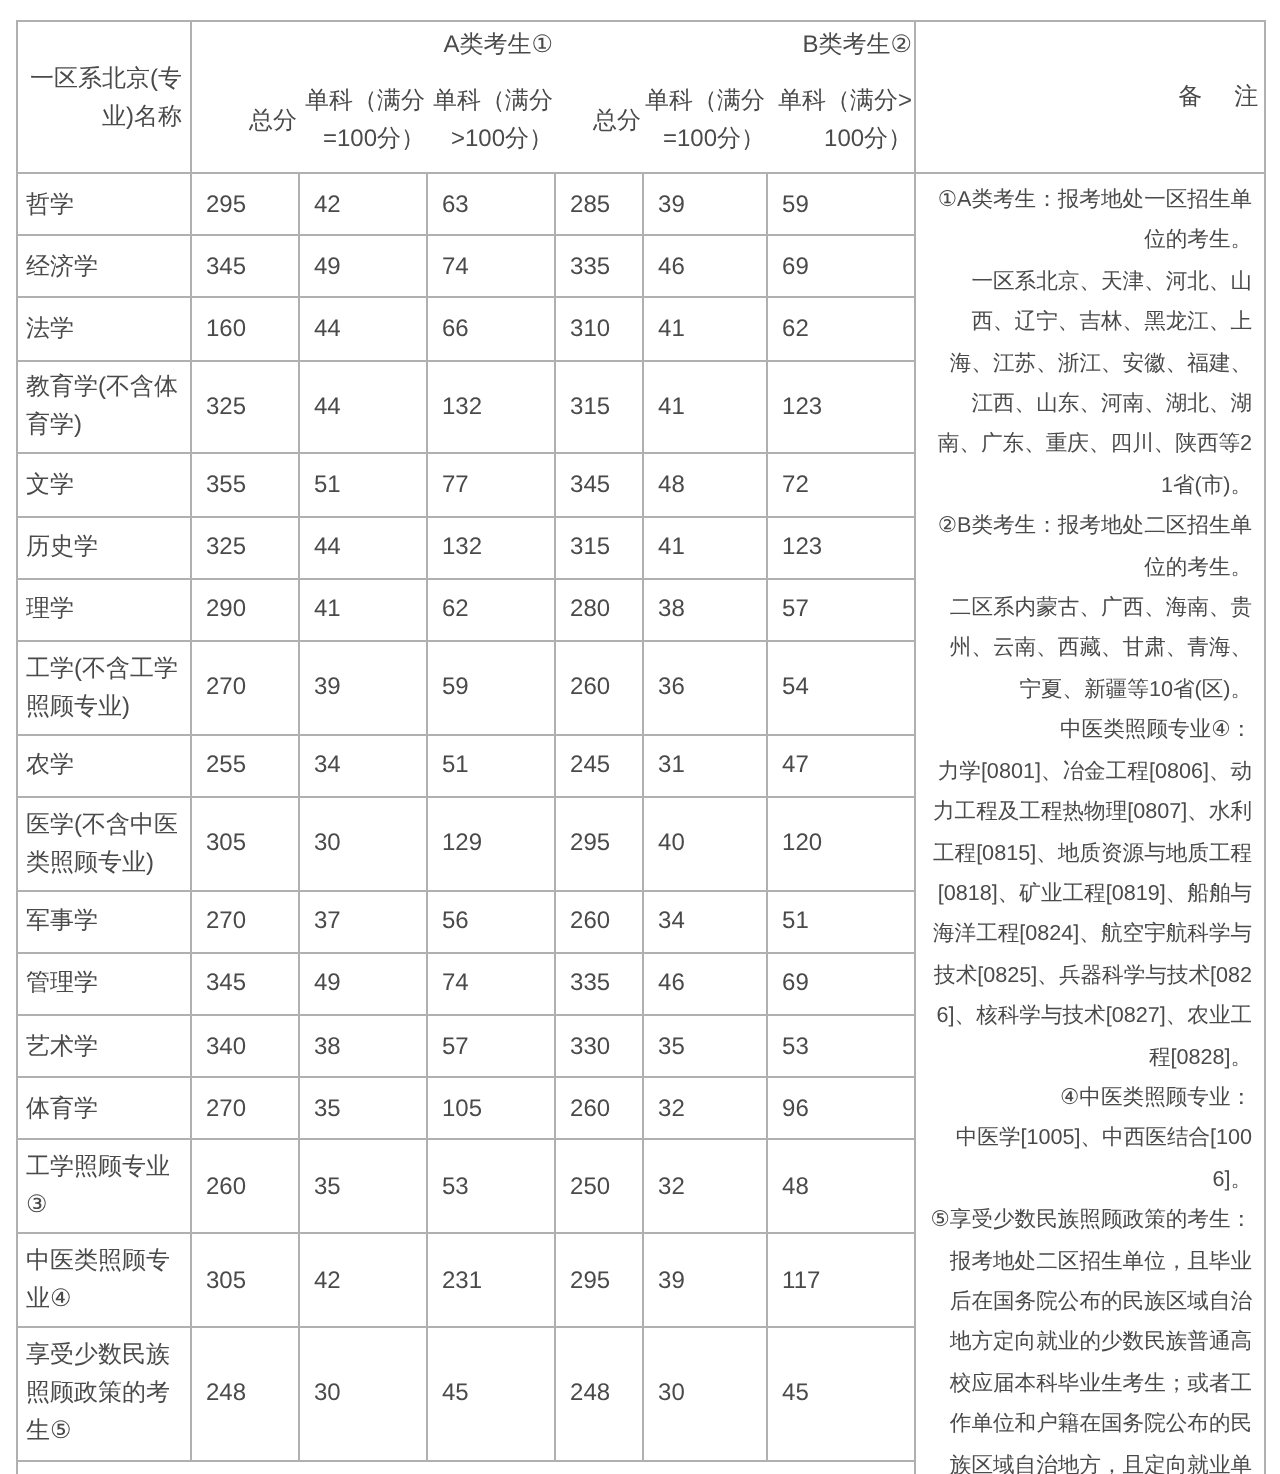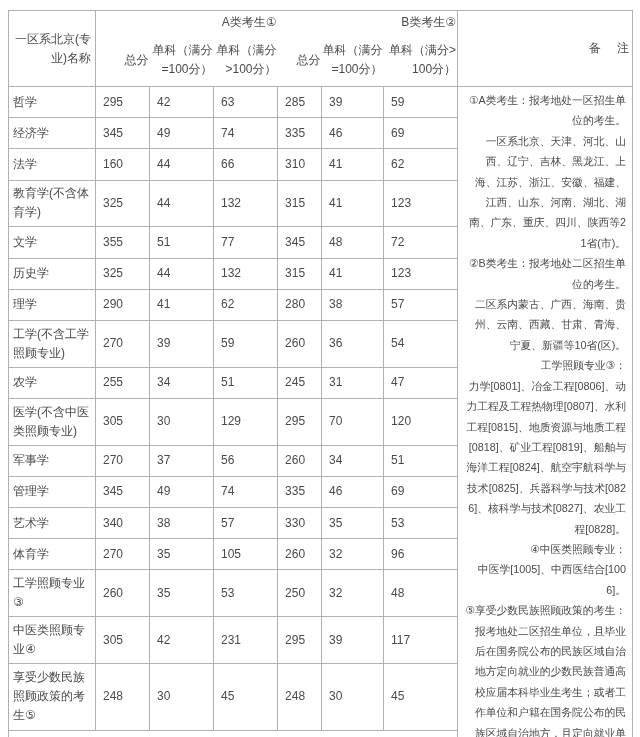--- a/index.html
+++ b/index.html
@@ -82,21 +82,21 @@
           <td class="score-cell">42</td>
           <td class="score-cell">63</td>
           <td class="score-cell">285</td>
           <td class="score-cell">39</td>
           <td class="score-cell">59</td>
           <td class="remark-cell" rowspan="18">
             <p>①A类考生：报考地处一区招生单位的考生。</p>
             <p>一区系北京、天津、河北、山西、辽宁、吉林、黑龙江、上海、江苏、浙江、安徽、福建、江西、山东、河南、湖北、湖南、广东、重庆、四川、陕西等21省(市)。</p>
             <p>②B类考生：报考地处二区招生单位的考生。</p>
             <p>二区系内蒙古、广西、海南、贵州、云南、西藏、甘肃、青海、宁夏、新疆等10省(区)。</p>
-            <p>工学照顾专业③：</p>
+            <p>中医类照顾专业④：</p>
             <p>力学[0801]、冶金工程[0806]、动力工程及工程热物理[0807]、水利工程[0815]、地质资源与地质工程[0818]、矿业工程[0819]、船舶与海洋工程[0824]、航空宇航科学与技术[0825]、兵器科学与技术[0826]、核科学与技术[0827]、农业工程[0828]。</p>
             <p>④中医类照顾专业：</p>
             <p>中医学[1005]、中西医结合[1006]。</p>
             <p>⑤享受少数民族照顾政策的考生：</p>
             <p>报考地处二区招生单位，且毕业后在国务院公布的民族区域自治地方定向就业的少数民族普通高校应届本科毕业生考生；或者工作单位和户籍在国务院公布的民族区域自治地方，且定向就业单位为原单位的少数民族在职人员考生。</p>
           </td>
         </tr>
         <tr class="data-row">
           <td class="name-cell">经济学</td>
           <td class="score-cell">345</td>
@@ -168,21 +168,21 @@
           <td class="score-cell">245</td>
           <td class="score-cell">31</td>
           <td class="score-cell">47</td>
         </tr>
         <tr class="data-row">
           <td class="name-cell">医学(不含中医类照顾专业)</td>
           <td class="score-cell">305</td>
           <td class="score-cell">30</td>
           <td class="score-cell">129</td>
           <td class="score-cell">295</td>
-          <td class="score-cell">70</td>
+          <td class="score-cell">40</td>
           <td class="score-cell">120</td>
         </tr>
         <tr class="data-row">
           <td class="name-cell">军事学</td>
           <td class="score-cell">270</td>
           <td class="score-cell">37</td>
           <td class="score-cell">56</td>
           <td class="score-cell">260</td>
           <td class="score-cell">34</td>
           <td class="score-cell">51</td>

